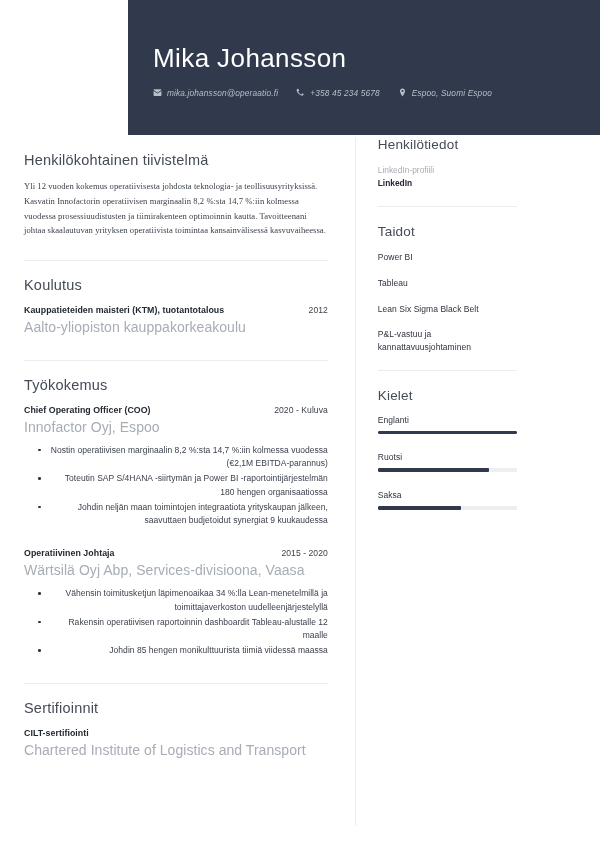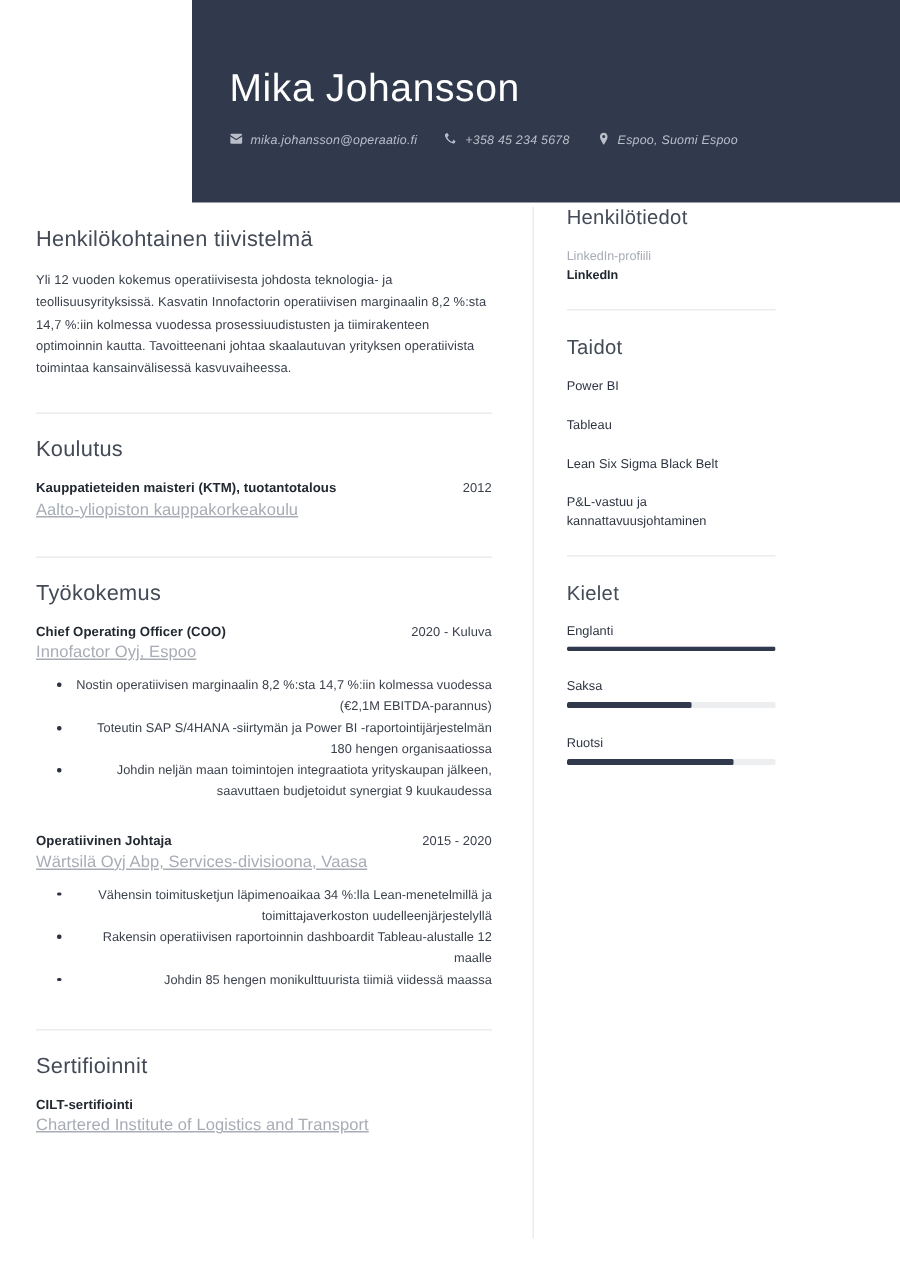--- a/index.html
+++ b/index.html
@@ -105,20 +105,21 @@
     color: #444b57;
     letter-spacing: 0.2px;
     margin-bottom: 11px;
   }
 
   .summary-text {
     font-size: 8.6px;
     line-height: 1.72;
     color: #3b414c;
     letter-spacing: 0.05px;
+    font-family: Liberation Serif, serif;
   }
 
   
   .entry { margin-bottom: 3px; }
 
   .entry-head {
     display: flex;
     justify-content: space-between;
     align-items: flex-start;
     gap: 40px;
@@ -135,25 +136,24 @@
 
   .entry-date {
     font-size: 8.6px;
     color: #3b414c;
     white-space: nowrap;
     padding-top: 1px;
     letter-spacing: 0.05px;
   }
 
   .entry-sub {
-    font-size: 11px;
+    font-size: 14px;
     color: #a7acb5;
     margin-top: 2px;
     letter-spacing: 0.05px;
-    text-decoration: underline;
   }
 
   .bullets {
     margin: 9px 0 0 14px;
     padding: 0;
     list-style: none;
     text-align: right;
   }
   .bullets li {
     position: relative;
@@ -373,29 +373,29 @@
       <div class="r-sec-title">Kielet</div>
 
       <div class="lang-item">
         <div class="lang-name">Englanti</div>
         <div class="lang-track">
           <div class="lang-fill" style="width: 100%;"></div>
         </div>
       </div>
 
       <div class="lang-item">
+        <div class="lang-name">Ruotsi</div>
+        <div class="lang-track">
+          <div class="lang-fill" style="width: 80%;"></div>
+        </div>
+      </div>
+
+      <div class="lang-item">
         <div class="lang-name">Saksa</div>
         <div class="lang-track">
           <div class="lang-fill" style="width: 60%;"></div>
         </div>
       </div>
 
-      <div class="lang-item">
-        <div class="lang-name">Ruotsi</div>
-        <div class="lang-track">
-          <div class="lang-fill" style="width: 80%;"></div>
-        </div>
-      </div>
-
     </div>
 
   </div>
 </div>
 
 </body></html>

